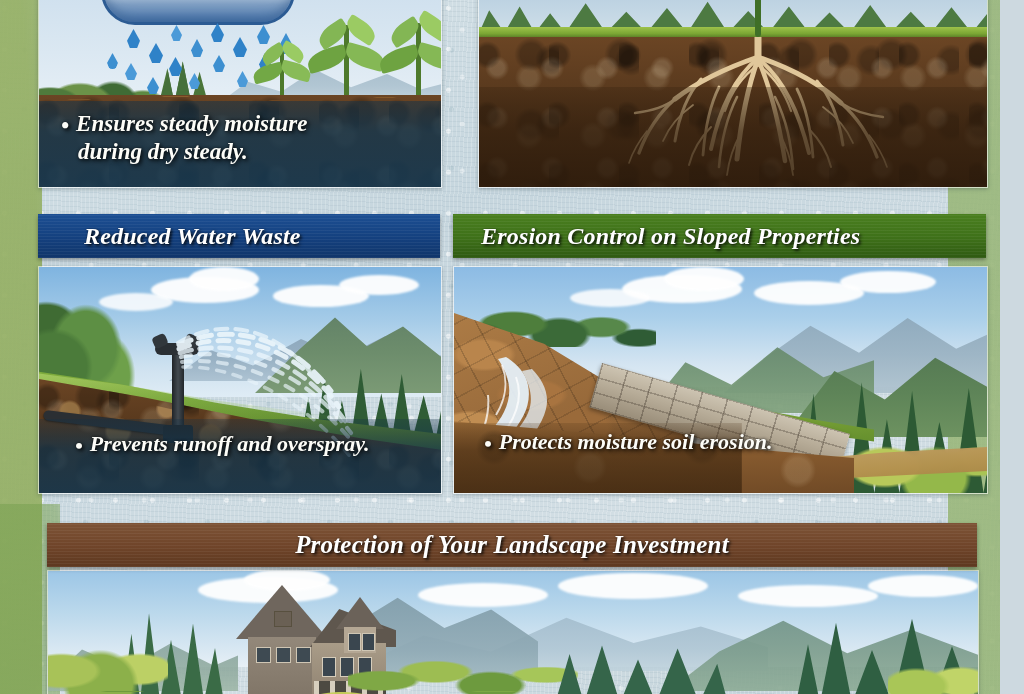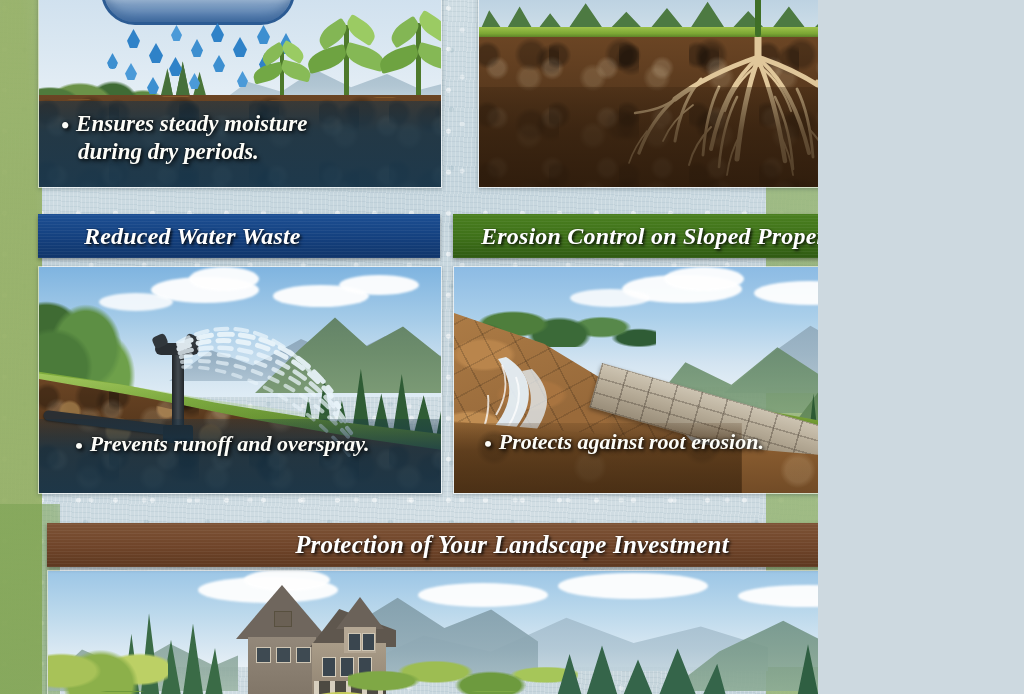--- a/index.html
+++ b/index.html
@@ -3,21 +3,21 @@
 <meta charset="utf-8">
 <title>Infographic</title>
 <style>
   html,body{margin:0;padding:0;}
   body{
     width:1024px;height:694px;overflow:hidden;
     font-family:"Liberation Serif", serif;
     background:#cdd9e0;
   }
   #stage{
-    position:relative;width:818px;height:694px;overflow:hidden;
+    position:relative;width:1000px;height:694px;overflow:hidden;
     background:
       radial-gradient(circle at 12% 20%, rgba(255,255,255,.55) 0 2px, transparent 3px),
       radial-gradient(circle at 72% 64%, rgba(255,255,255,.40) 0 2px, transparent 3px),
       radial-gradient(circle at 40% 85%, rgba(160,185,195,.35) 0 2px, transparent 3px),
       linear-gradient(160deg,#d7e3e8 0%,#c6d6de 35%,#d2dee4 70%,#c3d3da 100%);
     background-size:37px 41px,53px 47px,61px 59px,100% 100%;
   }
   
   #stage:before{
     content:"";position:absolute;inset:0;pointer-events:none;z-index:0;
@@ -182,21 +182,21 @@
 
       <div style="position:absolute;left:0;right:0;top:110px;bottom:0;
         background:linear-gradient(180deg,rgba(22,50,70,.55) 0%,rgba(24,56,78,.82) 35%,rgba(26,60,84,.88) 100%);"></div>
     </div>
     <div class="caption" style="height:86px;padding:0 0 6px 22px;">
       <div>
         <div class="txt" style="font-size:23px;">
           <span class="bullet">•</span><span>Ensures steady moisture</span>
         </div>
         <div class="txt" style="font-size:23px;padding-left:17px;">
-          <span>during dry periods.</span>
+          <span>during dry steady.</span>
         </div>
       </div>
     </div>
   </div>
 
   <div class="panel" style="left:478px;top:-10px;width:508px;height:196px;">
     <div class="scene">
       <div class="sky" style="height:42px;background:linear-gradient(180deg,#b8cfe0 0%,#cfdfe9 100%);"></div>
 
       <div style="position:absolute;left:0;right:0;top:4px;height:38px;
@@ -419,21 +419,21 @@
           radial-gradient(circle at 86% 70%, rgba(255,235,195,.14) 0 12px, transparent 18px),
           linear-gradient(178deg,#a0703c 0%,#8a5d30 45%,#704a26 100%);
         clip-path:polygon(0 6%,36% 22%,70% 40%,100% 54%,100% 100%,0 100%);"></div>
 
       <div style="position:absolute;left:0;right:0;top:156px;bottom:0;
         background:linear-gradient(180deg,rgba(70,44,18,.18) 0%,rgba(64,40,16,.60) 40%,rgba(58,36,14,.72) 100%);
         clip-path:polygon(0 0,54% 0,54% 100%,0 100%);"></div>
     </div>
     <div class="caption" style="height:64px;padding:0 0 18px 30px;">
       <div class="txt" style="font-size:22px;">
-        <span class="bullet">•</span><span>Protects against root erosion.</span>
+        <span class="bullet">•</span><span>Protects moisture soil erosion.</span>
       </div>
     </div>
   </div>
 
   <div class="banner brown" style="left:47px;top:523px;width:930px;height:44px;">
     <span style="font-size:25px;">Protection of Your Landscape Investment</span>
   </div>
 
   <div class="panel" style="left:47px;top:570px;width:930px;height:130px;">
     <div class="scene">

